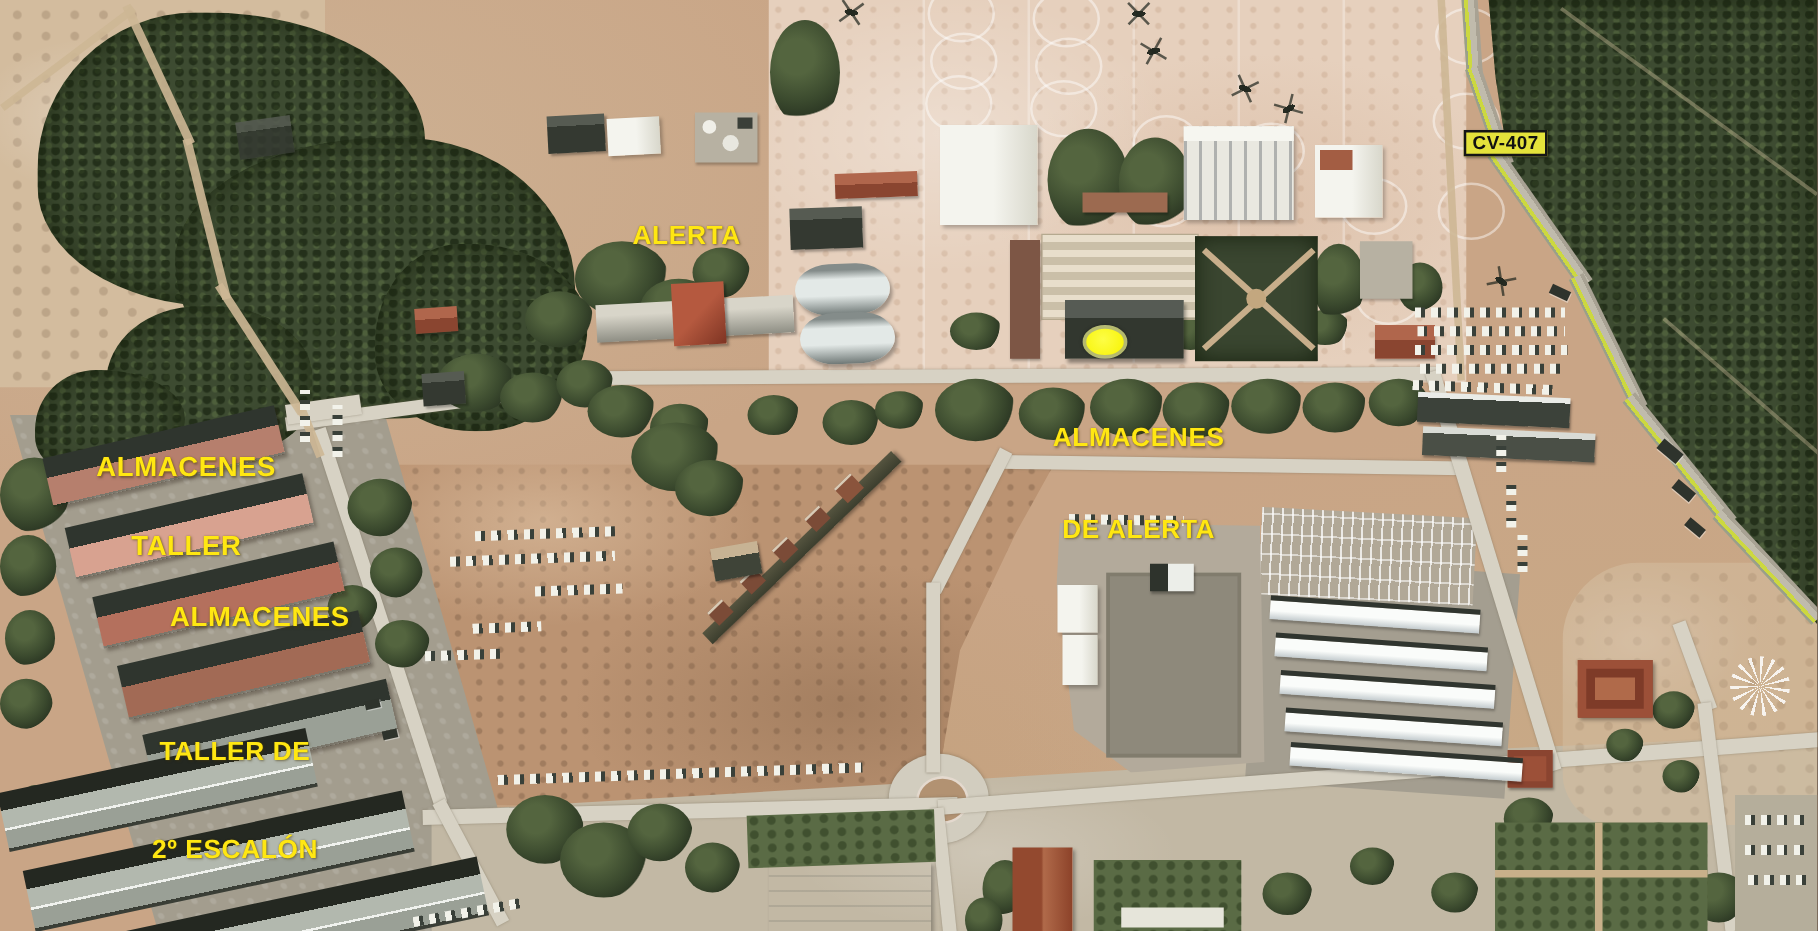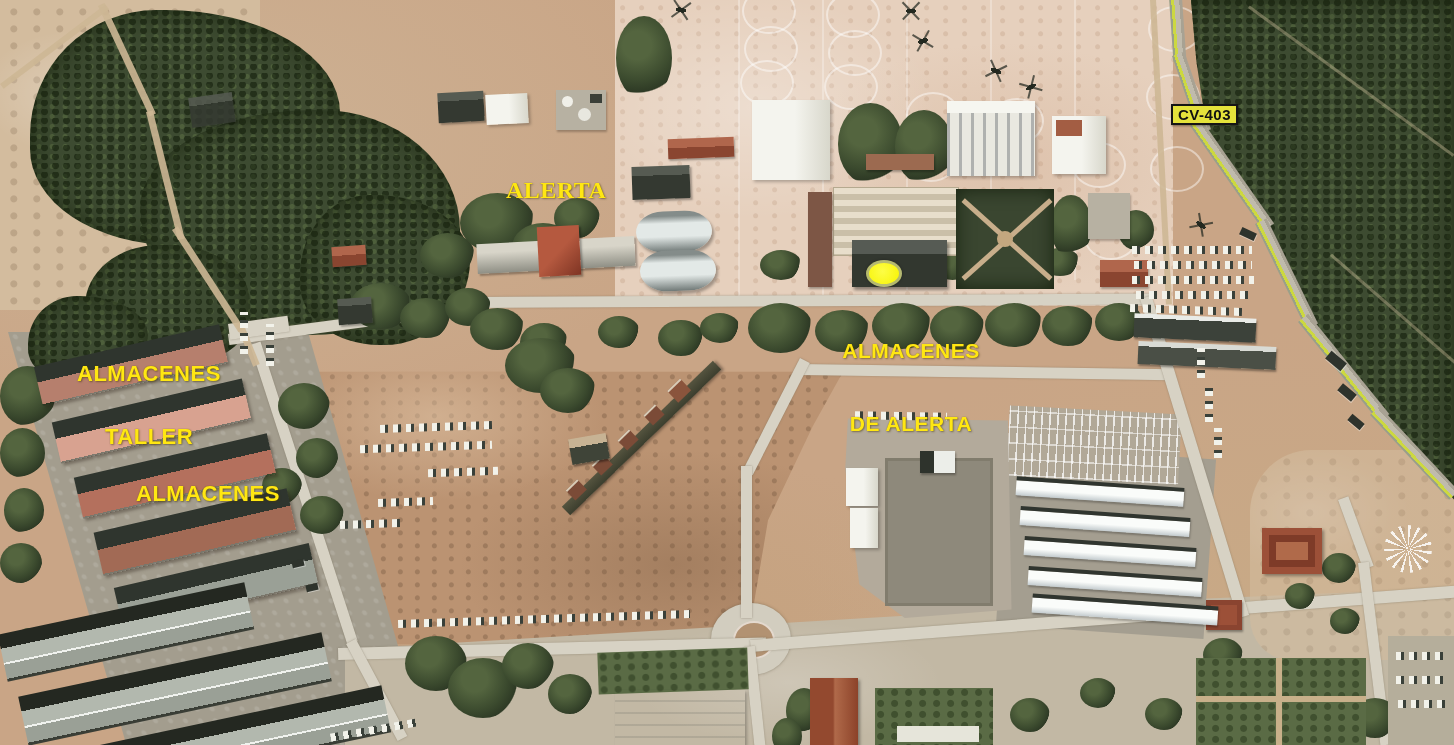--- a/index.html
+++ b/index.html
@@ -340,24 +340,28 @@
       <div class="carsv" style="left: 1214px; top: 428px; height: 30px;"></div>
       <div class="trk" style="left: 1326px; top: 356px; width: 20px; height: 10px; transform: rotate(40deg);"></div>
       <div class="trk" style="left: 1338px; top: 388px; width: 18px; height: 9px; transform: rotate(40deg);"></div>
       <div class="trk" style="left: 1348px; top: 418px; width: 16px; height: 8px; transform: rotate(40deg);"></div>
       <div class="trk" style="left: 1240px; top: 230px; width: 16px; height: 8px; transform: rotate(25deg);"></div>
       <div class="trk" style="left: 292px; top: 560px; width: 12px; height: 7px; transform: rotate(-13deg);"></div>
       <div class="trk" style="left: 306px; top: 584px; width: 12px; height: 7px; transform: rotate(-13deg);"></div>
     </div>
 
   <div class="lyr" id="l-anno">
-    <div class="lab" style="left:506px;top:177px;font-size:24px;font-family:Liberation Serif, serif;">ALERTA</div>
+    <div class="lab" style="left:506px;top:177px;font-size:21px;">ALERTA</div>
     <div class="lab lab2" style="left:826px;top:291px;width:170px;">
       <div>ALMACENES</div>
       <div>DE ALERTA</div>
     </div>
     <div class="lab" style="left:77px;top:361px;text-align:center;">ALMACENES</div>
     <div class="lab" style="left:105px;top:424px;">TALLER</div>
     <div class="lab" style="left:136px;top:481px;">ALMACENES</div>
-    <div class="badge" id="cv-badge" style="left: 1171px; top: 104px; background: rgb(228, 226, 59); border: 2px solid rgb(21, 21, 21); color: rgb(17, 17, 17);">CV-403</div>
+    <div class="lab lab2" style="left:110px;top:536px;width:156px;line-height:1.25;">
+      <div>TALLER DE</div>
+      <div>2º ESCALÓN</div>
+    </div>
+    <div class="badge" id="cv-badge" style="left: 1171px; top: 104px; background: rgb(228, 226, 59); border: 2px solid rgb(21, 21, 21); color: rgb(17, 17, 17);">CV-407</div>
     <div class="marker" id="edificio-marker" style="left: 866px; top: 260px; background: radial-gradient(circle at 45% 40%, rgb(253, 253, 70), rgb(247, 243, 0));"></div>
   </div>
 </div>
 
 </body></html>

